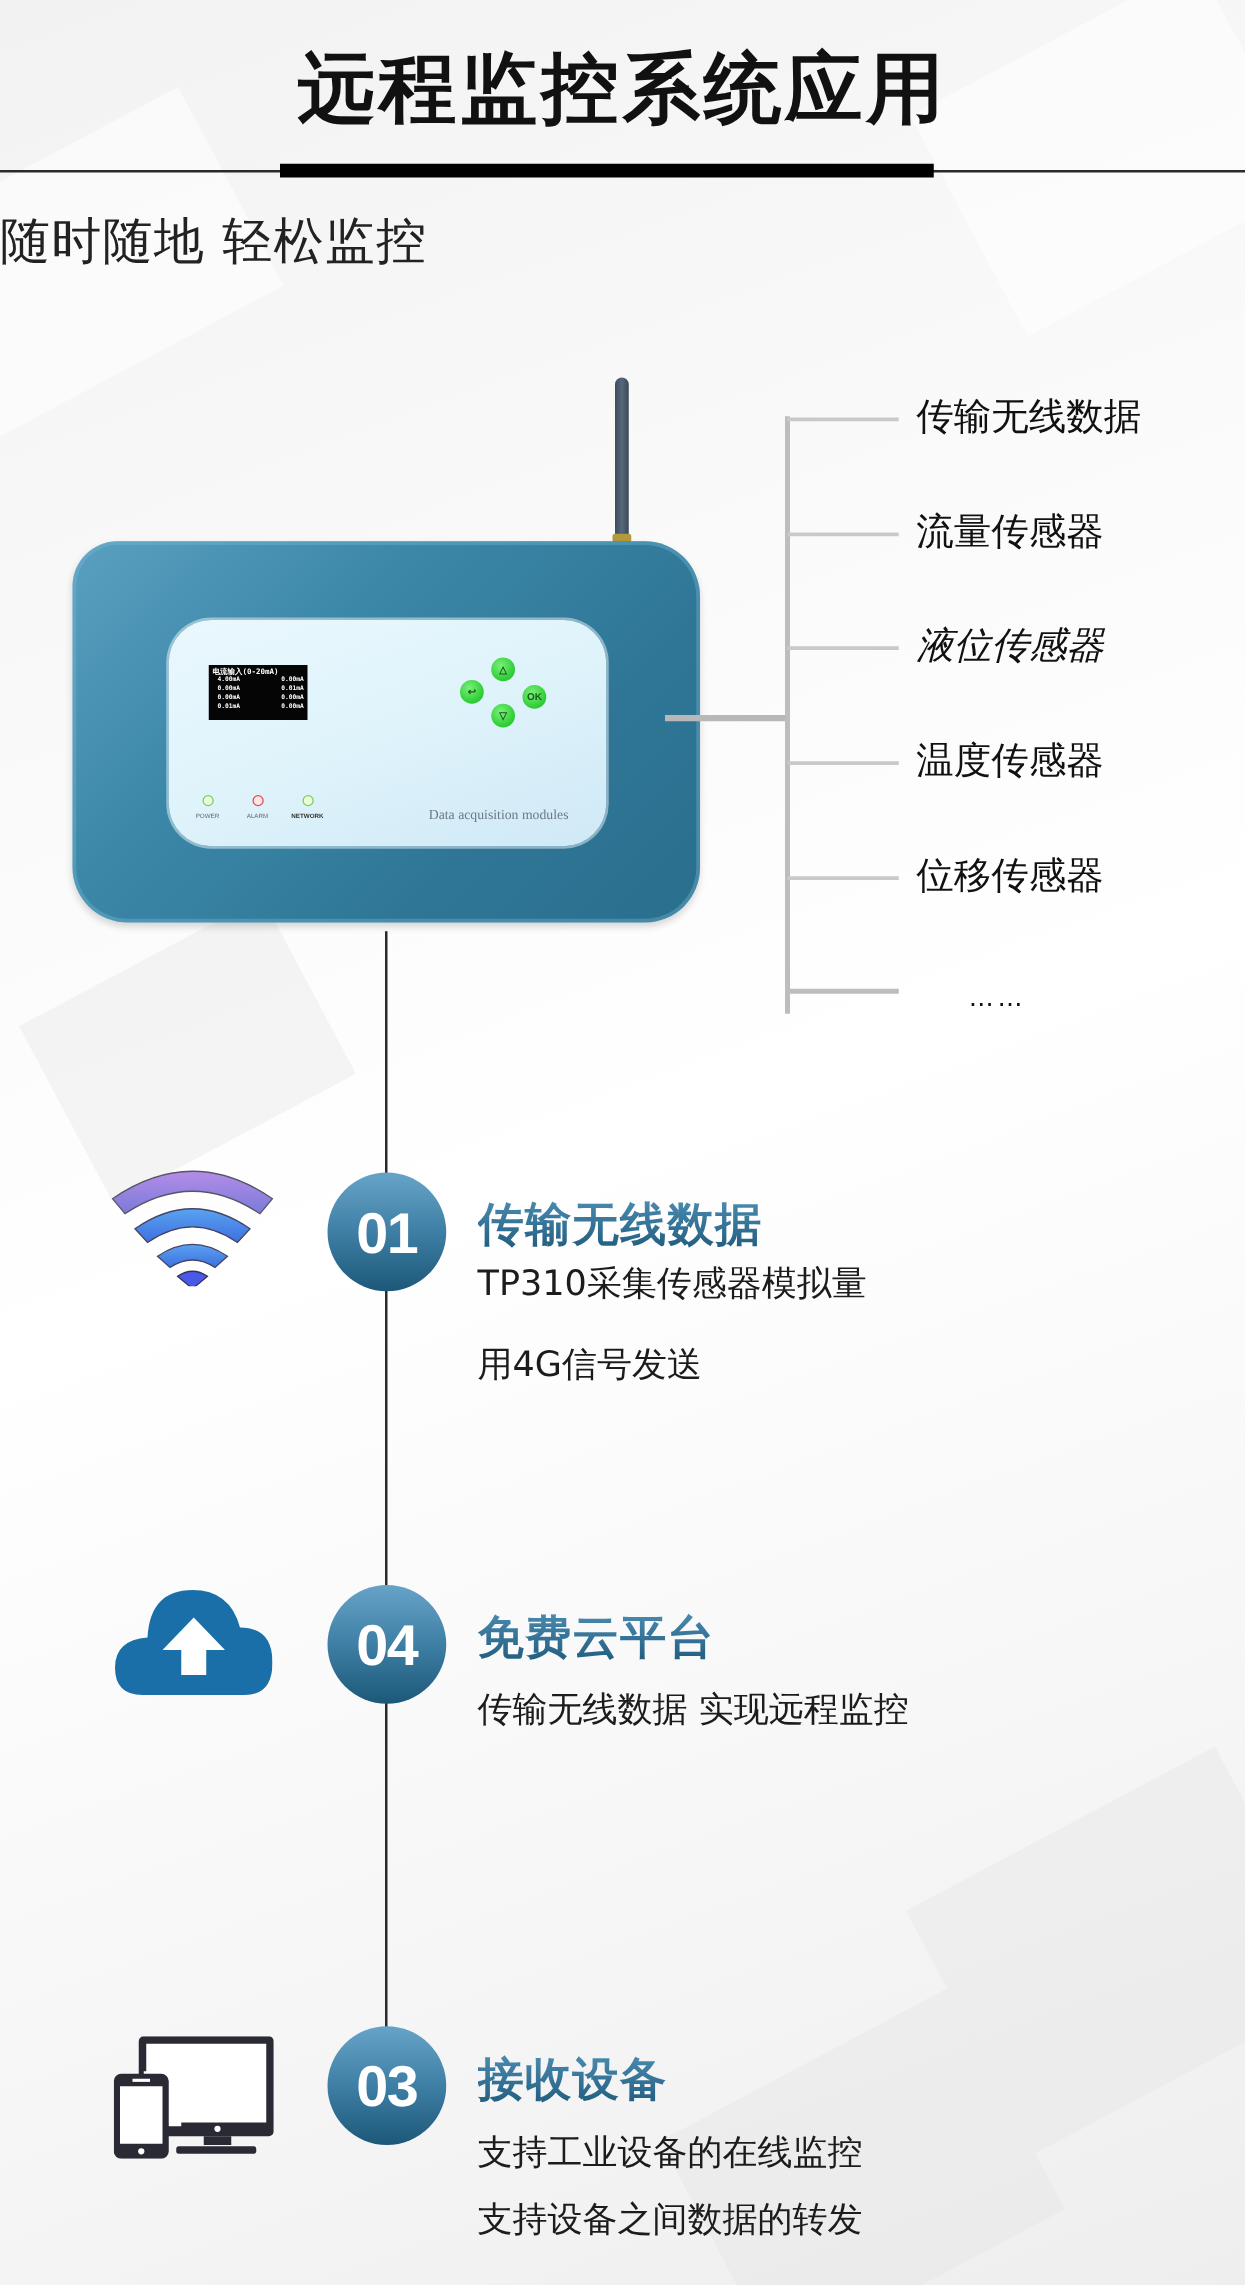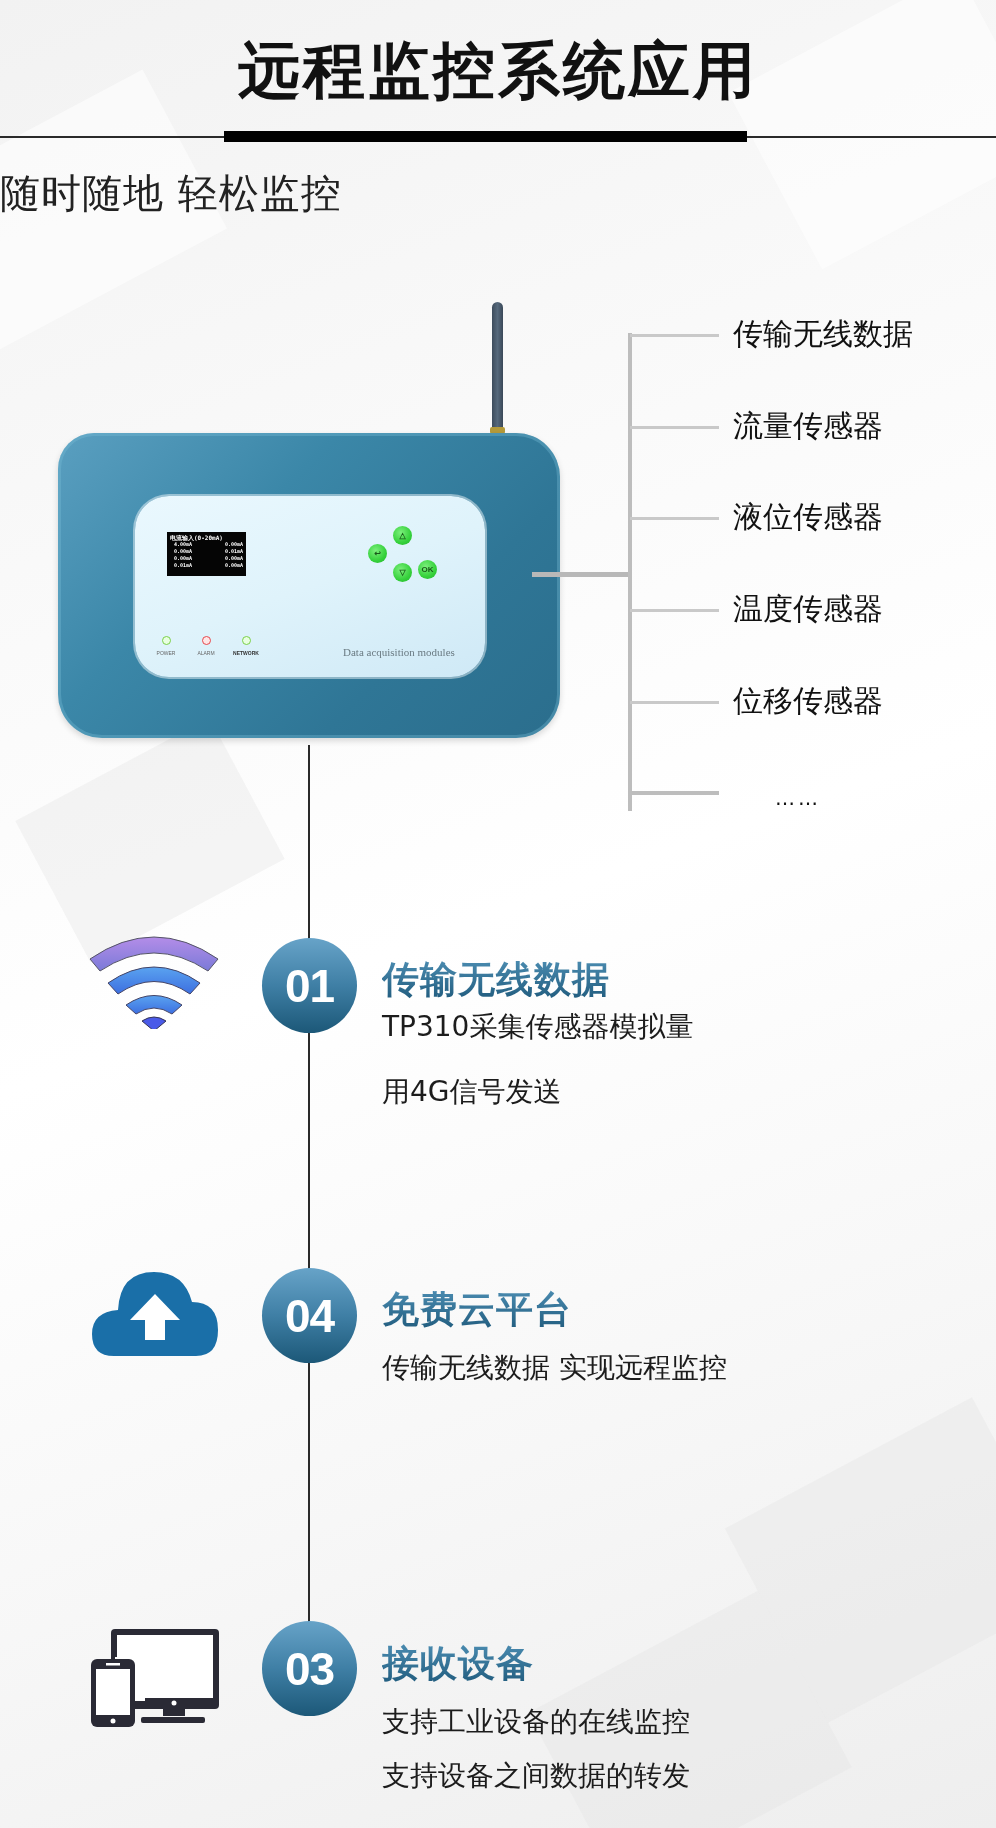--- a/index.html
+++ b/index.html
@@ -118,21 +118,21 @@
           <span>0.00mA</span>
           <span>0.00mA</span>
         </div>
       <div class="lcd-row">
           <span>0.01mA</span>
           <span>0.00mA</span>
         </div>
     </div>
     <div class="kbtn" style="left:258px;top:30px;">△</div>
     <div class="kbtn" style="left:233px;top:48px;">↩</div>
-    <div class="kbtn" style="left:283px;top:64px;">OK</div>
+    <div class="kbtn" style="left:283px;top:52px;">OK</div>
     <div class="kbtn" style="left:258px;top:67px;">▽</div>
 
     <div class="led" style="left:27px;top:140px;"></div>
     <div class="led red" style="left:67px;top:140px;"></div>
     <div class="led" style="left:107px;top:140px;"></div>
     <div class="led-label" style="left:11px;top:154px;">POWER</div>
     <div class="led-label" style="left:51px;top:154px;">ALARM</div>
     <div class="led-label bold" style="left:91px;top:154px;">NETWORK</div>
 
     <div class="panel-text">Data acquisition modules</div>
@@ -143,21 +143,21 @@
 <div class="tree-v"></div>
 <div class="tree-h" style="top:334px;"></div>
 <div class="tree-h" style="top:426px;"></div>
 <div class="tree-h" style="top:517px;"></div>
 <div class="tree-h" style="top:609px;"></div>
 <div class="tree-h" style="top:701px;"></div>
 <div class="tree-h" style="top:791px;height:4px;background:#bdbdbd;"></div>
 
 <div class="sensor-label" style="top:316px;">传输无线数据</div>
 <div class="sensor-label" style="top:408px;">流量传感器</div>
-<div class="sensor-label" style="top:499px;">液位传感器</div>
+<div class="sensor-label" style="top:499px;font-style:italic;">液位传感器</div>
 <div class="sensor-label" style="top:591px;">温度传感器</div>
 <div class="sensor-label" style="top:683px;">位移传感器</div>
 <div class="sensor-more">……</div>
 
 <div class="timeline-line"></div>
 
 <svg class="step-icon" style="left:86px;top:933px;" width="136" height="96" viewBox="0 0 136 96">
   <defs>
     <linearGradient id="wf1" x1="0" y1="0" x2="0" y2="1">
         <stop offset="0" stop-color="#b48de8"></stop>

